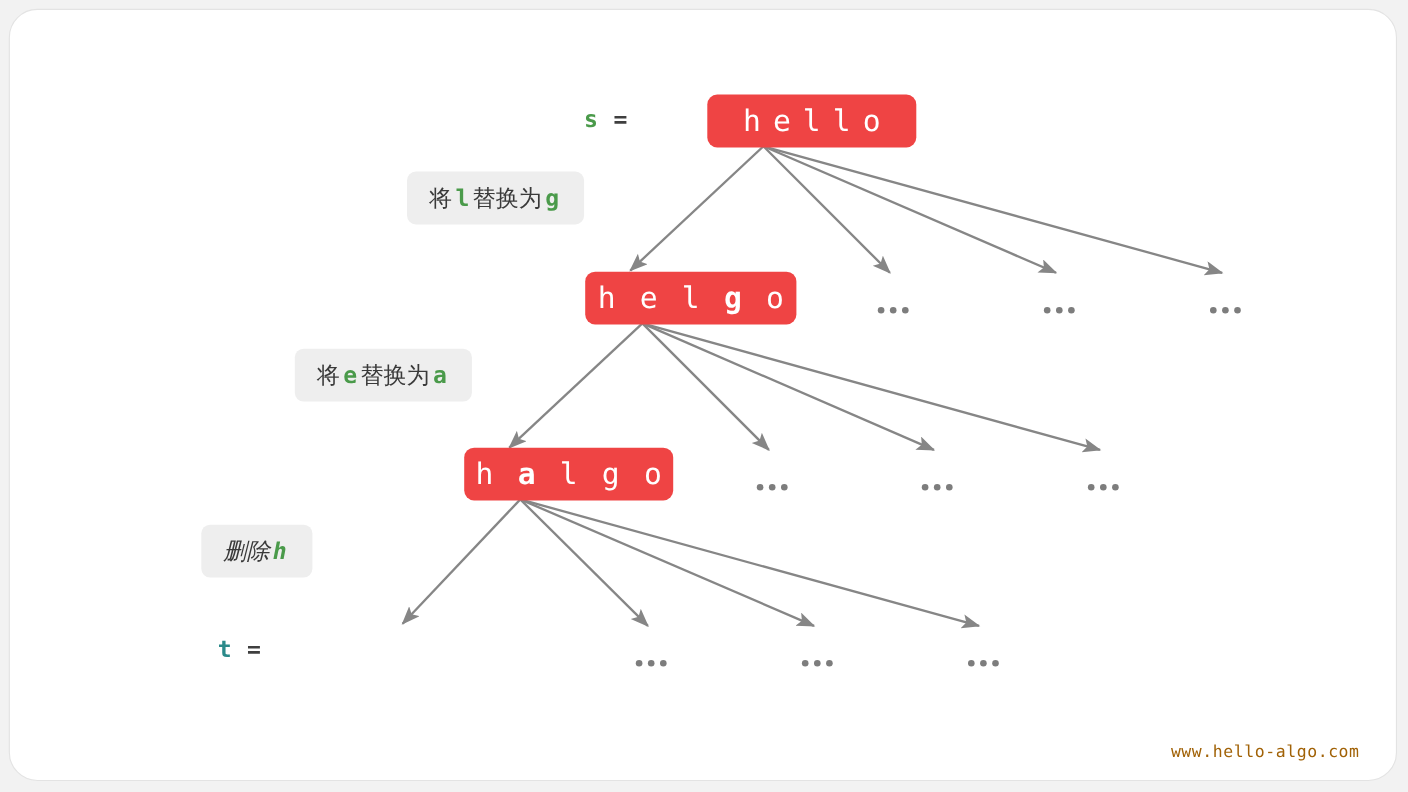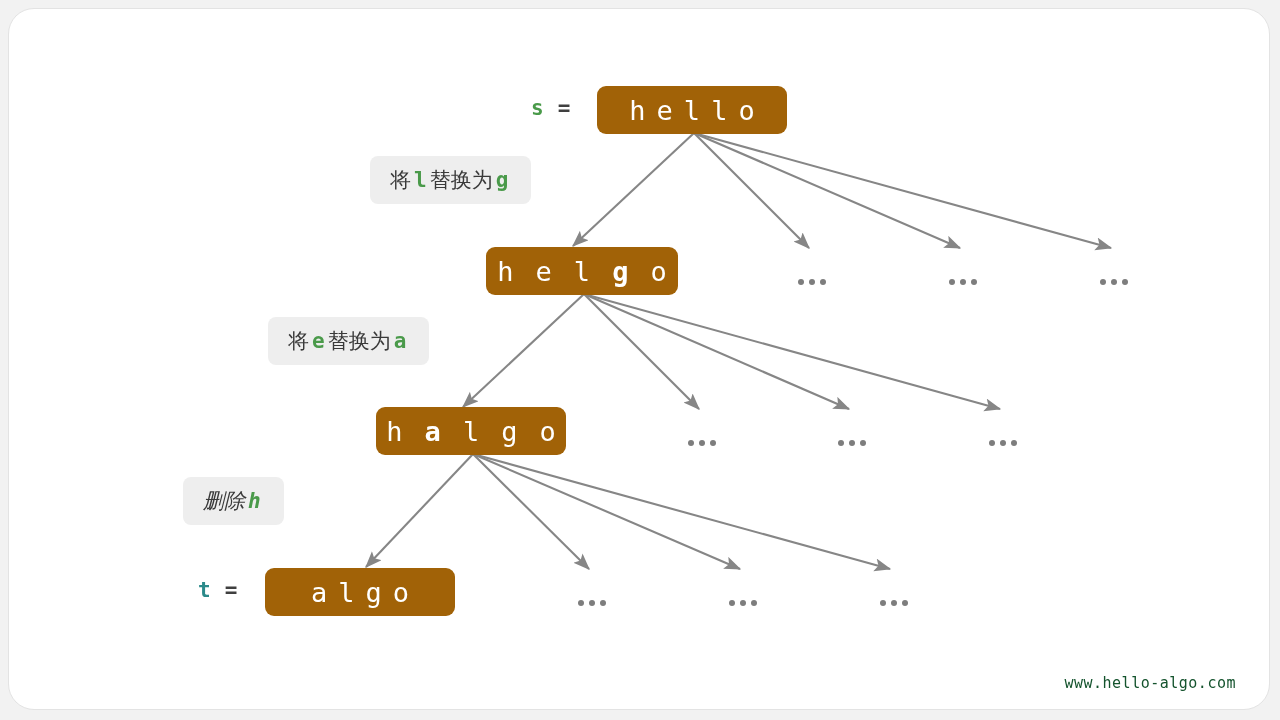--- a/index.html
+++ b/index.html
@@ -34,32 +34,33 @@
   #diagram {
     position: absolute;
     left: 0;
     top: 0;
     width: 1280px;
     height: 720px;
   }
   
   .node {
     position: absolute;
-    background: #a16207;
+    background: #ef4444;
     border-radius: 9px;
     box-sizing: border-box;
     display: flex;
     align-items: center;
     justify-content: center;
     font-family: "DejaVu Sans Mono", "Liberation Mono", monospace;
     font-size: 27px;
     color: #ffffff;
     letter-spacing: 11px;
     text-indent: 11px;
     white-space: pre;
+    margin-left: 46px;
   }
   .node .hl {
     font-weight: bold;
     color: #ffffff;
   }
   
   .varlabel {
     position: absolute;
     font-family: "DejaVu Sans Mono", "Liberation Mono", monospace;
     font-size: 21px;
@@ -108,21 +109,21 @@
     border-radius: 50%;
     background: #7d7d7d;
   }
   
   #watermark {
     position: absolute;
     right: 44px;
     bottom: 28px;
     font-family: "DejaVu Sans Mono", "Liberation Mono", monospace;
     font-size: 15px;
-    color: #14532d;
+    color: #a16207;
     letter-spacing: 0.5px;
     white-space: pre;
     text-align: center;
   }
 </style>
 </head>
 <body>
 
 <div id="canvas">
   <div id="card"></div>
@@ -184,23 +185,20 @@
 
   <div class="chip" style="left:183px; top:477px;font-style:italic;">
     <span>删除</span>
     <span class="code">h</span>
   </div>
 
   <div class="varlabel var-t" style="left:198px; top:578px;">
     <span class="vname">t</span>
     <span class="veq">=</span>
   </div>
-  <div class="node" style="left:265px; top:568px; width:190px; height:48px;">
-    <span>algo</span>
-  </div>
 
   <div class="ellipsis" style="left:798px; top:279px;">
       <i></i>
       <i></i>
       <i></i>
     </div>
   <div class="ellipsis" style="left:949px; top:279px;">
       <i></i>
       <i></i>
       <i></i>

